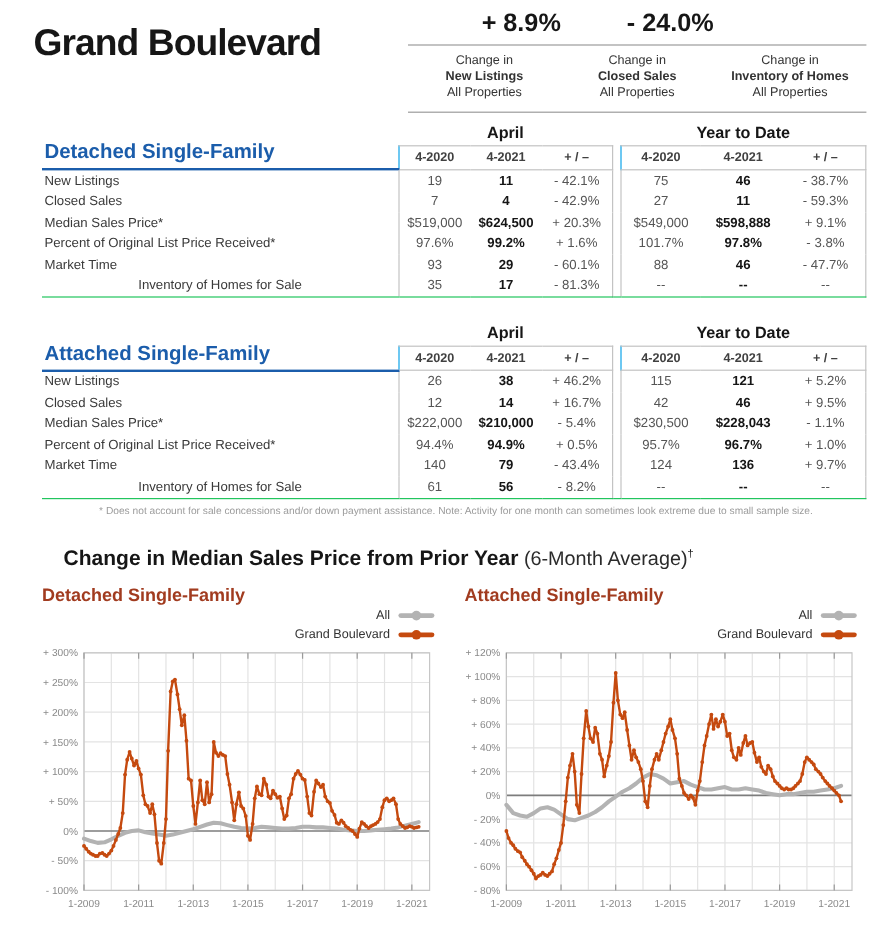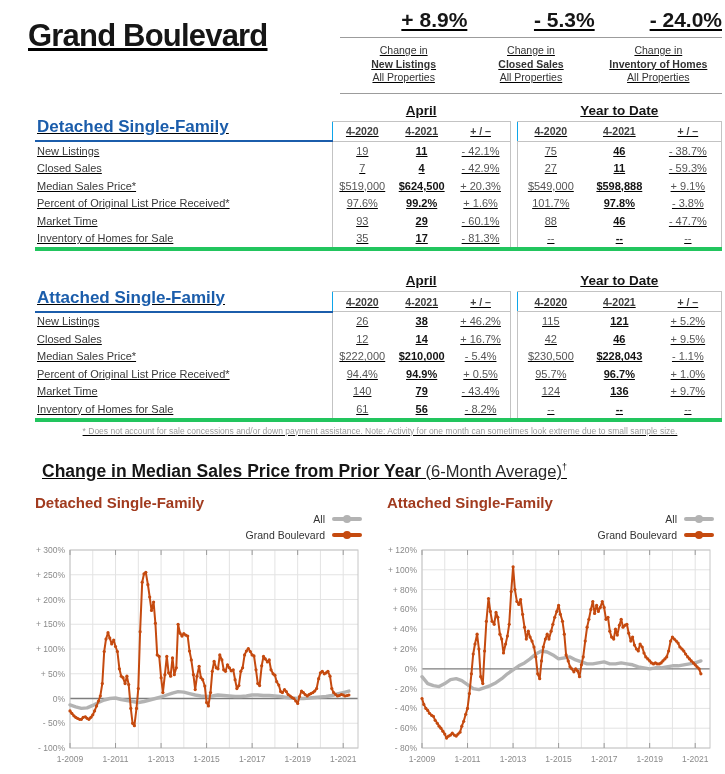--- a/index.html
+++ b/index.html
@@ -1,17 +1,17 @@
 <!DOCTYPE html>
 <html><head>
 <meta charset="utf-8">
 <style>
   html,body{margin:0;padding:0;background:#fff;}
   body{font-family:"Liberation Sans",sans-serif;-webkit-font-smoothing:antialiased;}
-  .page{width:725px;height:774px;background:#fff;overflow:hidden;position:relative;text-decoration:underline;}
+  .page{width:725px;height:774px;background:#fff;overflow:hidden;position:relative;}
 
   
   .header{display:flex;padding:4px 3px 0 28px;}
   .page-title{font-size:31px;font-weight:bold;letter-spacing:-0.8px;color:#161616;margin-top:14px;flex:1;}
   .stats{width:382px;margin-top:4px;}
   .stat-values{display:grid;grid-template-columns:1fr 1fr 1fr;}
   .stat-value{font-size:21px;font-weight:bold;text-align:right;color:#161616;padding-bottom:5px;}
   .stat-labels{display:grid;grid-template-columns:1fr 1fr 1fr;border-top:1px solid #9c9c9c;border-bottom:1px solid #9c9c9c;padding:6px 0 8px;}
   .stat-label{text-align:center;font-size:10.5px;color:#333;line-height:13.5px;}
   .stat-label .mid{font-weight:bold;}
@@ -23,25 +23,25 @@
   .label-head{vertical-align:bottom;text-align:left;border-bottom:2px solid #1b5dab;}
   .group-head{font-size:13.5px;font-weight:bold;color:#161616;height:18px;vertical-align:top;padding-top:2px;}
   .col-head{font-size:10.5px;font-weight:bold;color:#404040;text-align:center;height:19px;border-top:1px solid #c3c3c3;border-bottom:1px solid #c3c3c3;}
   .col-head.gl{border-left:1px solid #0ea5e9;}
   .col-head.gr{border-right:1px solid #c3c3c3;}
   table.market-table tbody td{font-size:11px;color:#555;text-align:center;height:17.5px;}
   table.market-table td.label{text-align:left;color:#3a3a3a;}
   table.market-table td.c1,table.market-table td.c4{font-weight:bold;color:#151515;margin-top:16px;}
   table.market-table td.c0,table.market-table td.c3{border-left:1px solid #c3c3c3;}
   table.market-table td.c2,table.market-table td.c5{border-right:1px solid #c3c3c3;}
-  table.market-table tbody tr:last-child td{border-bottom:4px solid #22c55e;}
+  table.market-table tbody tr:last-child td{border-bottom:1px solid #22c55e;text-align:center;}
   .footnote{margin:4px 0 0 35px;font-size:8.5px;color:#9b9b9b;text-align:center;}
 
   
-  .section-header{margin:25px 0 0 42px;font-size:17.5px;color:#161616;}
+  .section-header{margin:25px 0 0 53px;font-size:17.5px;color:#161616;}
   .section-header .bold{font-weight:bold;}
   .section-header .light{font-weight:normal;font-size:16.5px;color:#2b2b2b;}
   .section-header sup{font-size:9px;}
   .charts{display:flex;margin:12px 0 0 28px;gap:12px;}
   .chart-block{width:340px;}
   .chart-head{position:relative;height:50px;}
   .chart-title{position:absolute;left:7px;top:0;font-size:15px;font-weight:bold;color:#a13b1f;}
   .legend{position:absolute;right:6px;bottom:1px;}
   .legend-row{display:flex;align-items:center;justify-content:flex-end;gap:7px;height:16px;}
   .legend-label{font-size:10.5px;color:#333;}
@@ -53,21 +53,20 @@
 </head>
 <body>
 
 <div class="page">
 
   <div class="header">
     <div class="page-title">Grand Boulevard</div>
     <div class="stats">
       <div class="stat-values">
         <div class="stat-value">+ 8.9%</div>
-        <div class="stat-value">- 5.3%</div>
         <div class="stat-value">- 24.0%</div>
       </div>
       <div class="stat-labels">
         <div class="stat-label">
           <div>Change in</div>
           <div class="mid">New Listings</div>
           <div>All Properties</div>
         </div>
         <div class="stat-label">
           <div>Change in</div>

